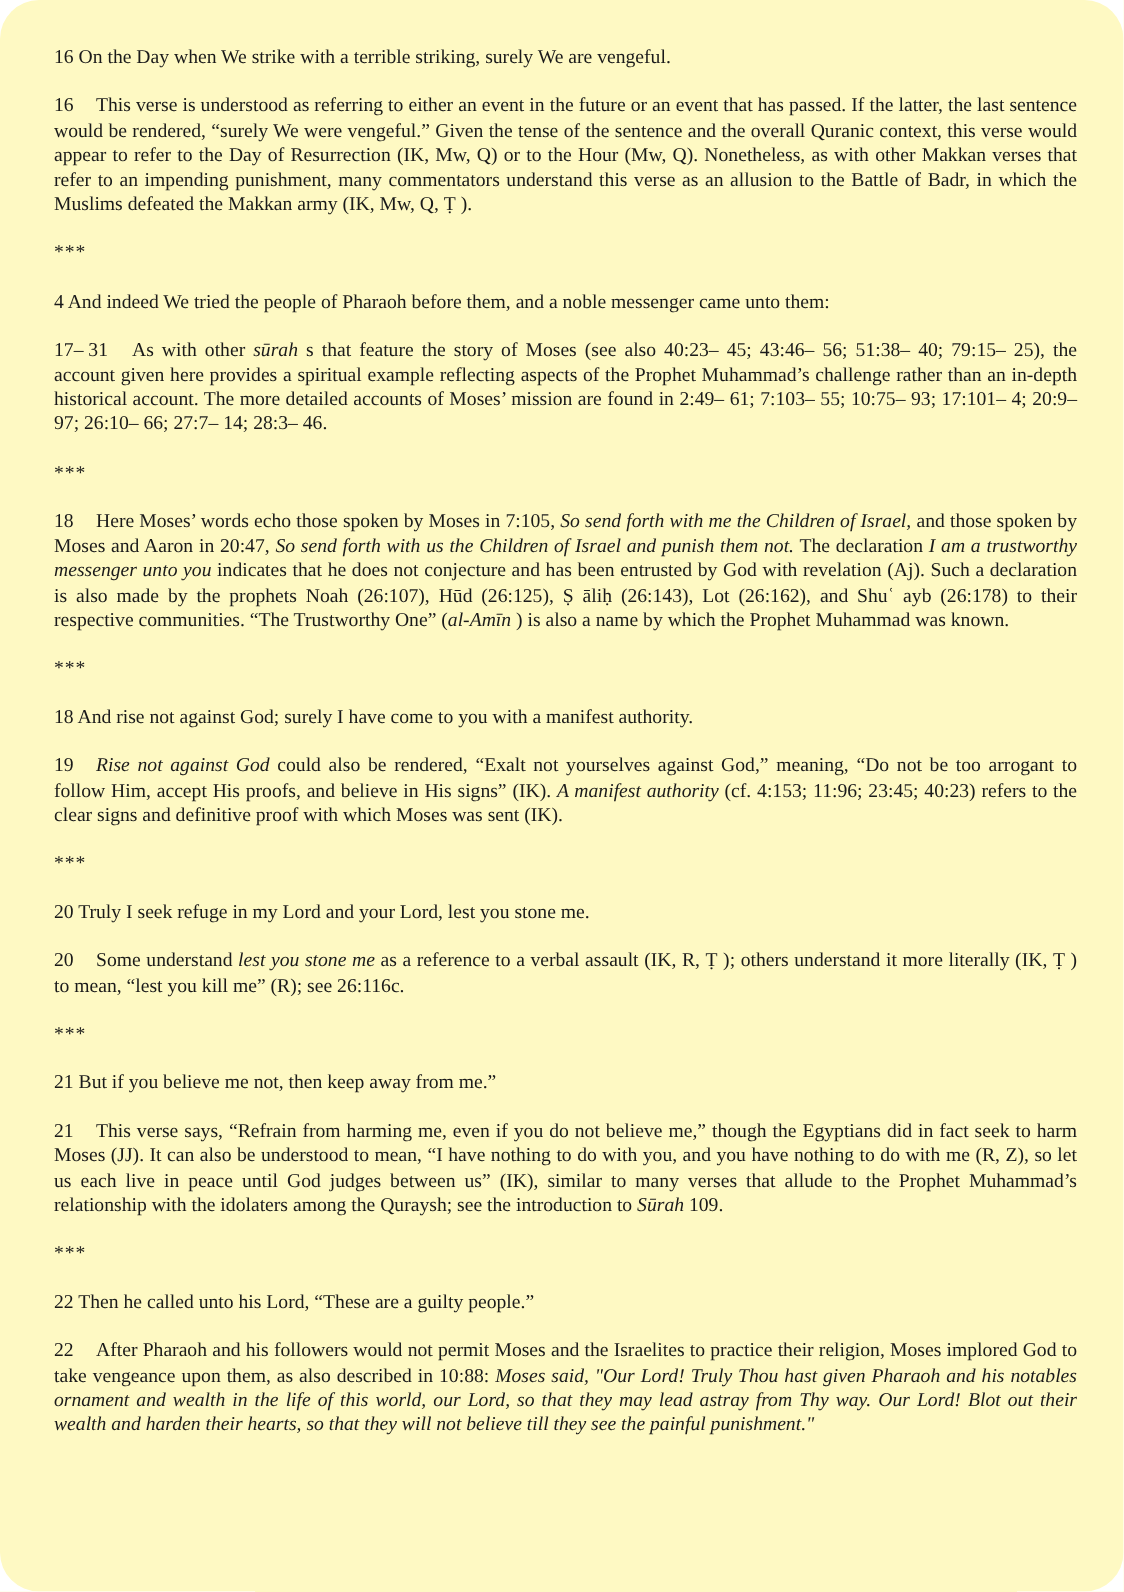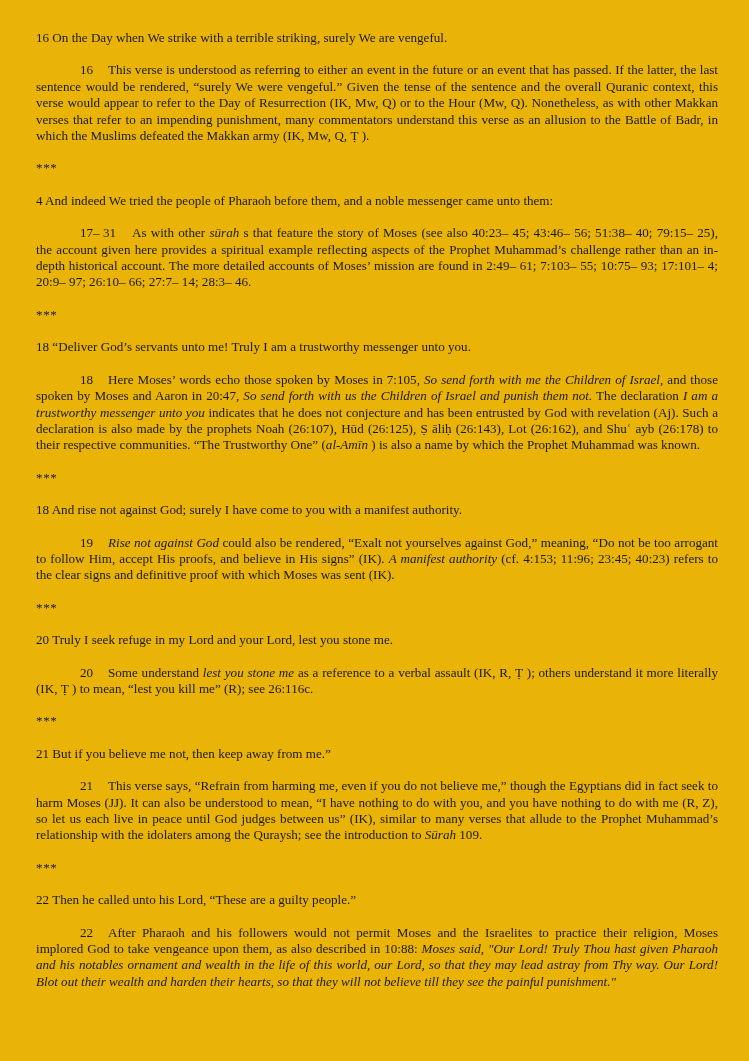--- a/index.html
+++ b/index.html
@@ -4,44 +4,44 @@
 <style>
   html, body {
     margin: 0;
     padding: 0;
     background: #ffffff;
   }
   .page {
     position: relative;
     width: 749px;
     height: 1061px;
-    background: #eab308;
+    background: #fef9c3;
     box-sizing: border-box;
     padding: 30px 31px 0 36px;
     font-family: "Liberation Serif", "DejaVu Serif", serif;
     color: #1a1a1a;
     overflow: hidden;
+    border-radius: 26px;
   }
   .verse {
     font-size: 13.1px;
     line-height: 16.4px;
     margin: 0 0 16px 0;
     text-align: left;
   }
   .commentary {
     font-size: 13.1px;
     line-height: 16.4px;
     margin: 0 0 16px 0;
     text-align: justify;
     text-justify: inter-word;
   }
   .commentary .num {
     display: inline-block;
     min-width: 28px;
-    margin-left: 44px;
   }
   .sep {
     font-size: 13.1px;
     line-height: 16.4px;
     letter-spacing: 0.6px;
     margin: 0 0 16px 0;
     text-align: left;
   }
   i, .it { font-style: italic; margin-top: 12px; }
 </style>
@@ -49,21 +49,20 @@
 <body>
 
 <div class="page">
   <div id="content">
       <p class="verse">16 On the Day when We strike with a terrible striking, surely We are vengeful.</p>
       <p class="commentary"><span class="num">16</span><span>This verse is understood as referring to either an event in the future or an event that has passed. If the latter, the last sentence would be rendered, “surely We were vengeful.” Given the tense of the sentence and the overall Quranic context, this verse would appear to refer to the Day of Resurrection (IK, Mw, Q) or to the Hour (Mw, Q). Nonetheless, as with other Makkan verses that refer to an impending punishment, many commentators understand this verse as an allusion to the Battle of Badr, in which the Muslims defeated the Makkan army (IK, Mw, Q, Ṭ ).</span></p>
       <p class="sep">***</p>
       <p class="verse">4 And indeed We tried the people of Pharaoh before them, and a noble messenger came unto them:</p>
       <p class="commentary"><span class="num" style="min-width: 52px;">17– 31</span><span>As with other <i>sūrah</i> s that feature the story of Moses (see also 40:23– 45; 43:46– 56; 51:38– 40; 79:15– 25), the account given here provides a spiritual example reflecting aspects of the Prophet Muhammad’s challenge rather than an in-depth historical account. The more detailed accounts of Moses’ mission are found in 2:49– 61; 7:103– 55; 10:75– 93; 17:101– 4; 20:9– 97; 26:10– 66; 27:7– 14; 28:3– 46.</span></p>
       <p class="sep">***</p>
-      <p class="verse">18 “Deliver God’s servants unto me! Truly I am a trustworthy messenger unto you.</p>
       <p class="commentary"><span class="num">18</span><span>Here Moses’ words echo those spoken by Moses in 7:105, <i>So send forth with me the Children of Israel,</i> and those spoken by Moses and Aaron in 20:47, <i>So send forth with us the Children of Israel and punish them not.</i> The declaration <i>I am a trustworthy messenger unto you</i> indicates that he does not conjecture and has been entrusted by God with revelation (Aj). Such a declaration is also made by the prophets Noah (26:107), Hūd (26:125), Ṣ āliḥ (26:143), Lot (26:162), and Shuʿ ayb (26:178) to their respective communities. “The Trustworthy One” (<i>al-Amīn</i> ) is also a name by which the Prophet Muhammad was known.</span></p>
       <p class="sep">***</p>
       <p class="verse">18 And rise not against God; surely I have come to you with a manifest authority.</p>
       <p class="commentary"><span class="num">19</span><span><i>Rise not against God</i> could also be rendered, “Exalt not yourselves against God,” meaning, “Do not be too arrogant to follow Him, accept His proofs, and believe in His signs” (IK). <i>A manifest authority</i> (cf. 4:153; 11:96; 23:45; 40:23) refers to the clear signs and definitive proof with which Moses was sent (IK).</span></p>
       <p class="sep">***</p>
       <p class="verse">20 Truly I seek refuge in my Lord and your Lord, lest you stone me.</p>
       <p class="commentary"><span class="num">20</span><span>Some understand <i>lest you stone me</i> as a reference to a verbal assault (IK, R, Ṭ ); others understand it more literally (IK, Ṭ ) to mean, “lest you kill me” (R); see 26:116c.</span></p>
       <p class="sep">***</p>
       <p class="verse">21 But if you believe me not, then keep away from me.”</p>
       <p class="commentary"><span class="num">21</span><span>This verse says, “Refrain from harming me, even if you do not believe me,” though the Egyptians did in fact seek to harm Moses (JJ). It can also be understood to mean, “I have nothing to do with you, and you have nothing to do with me (R, Z), so let us each live in peace until God judges between us” (IK), similar to many verses that allude to the Prophet Muhammad’s relationship with the idolaters among the Quraysh; see the introduction to <i>Sūrah</i> 109.</span></p>

